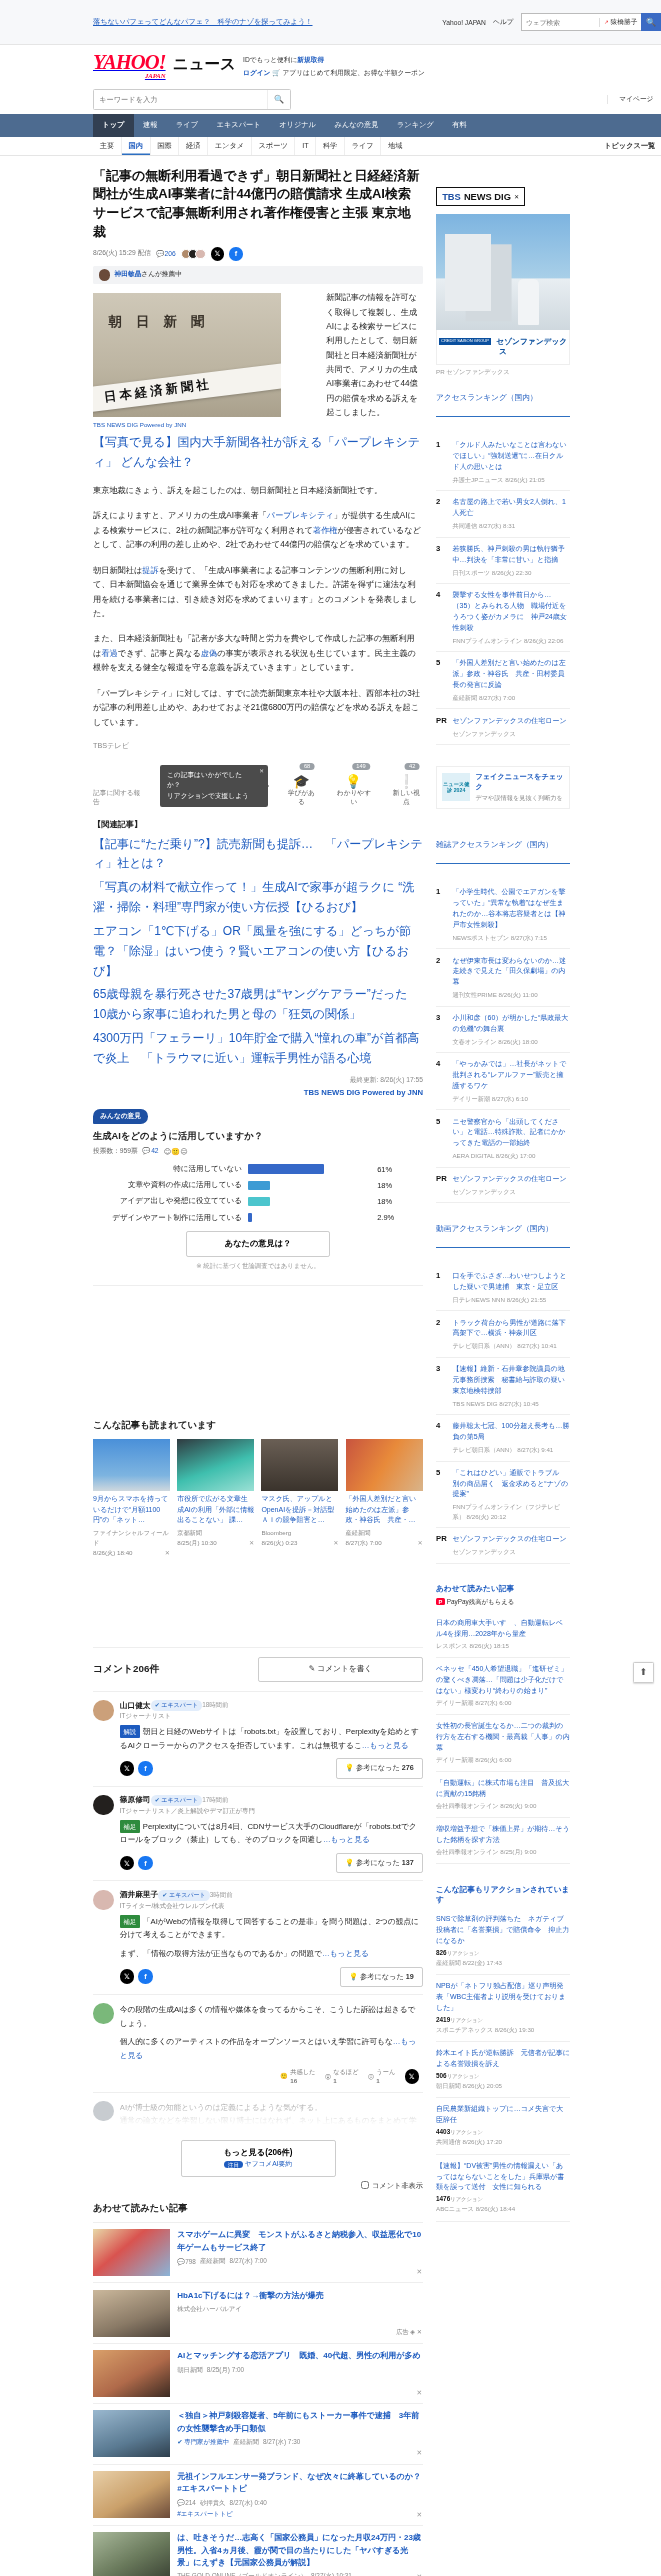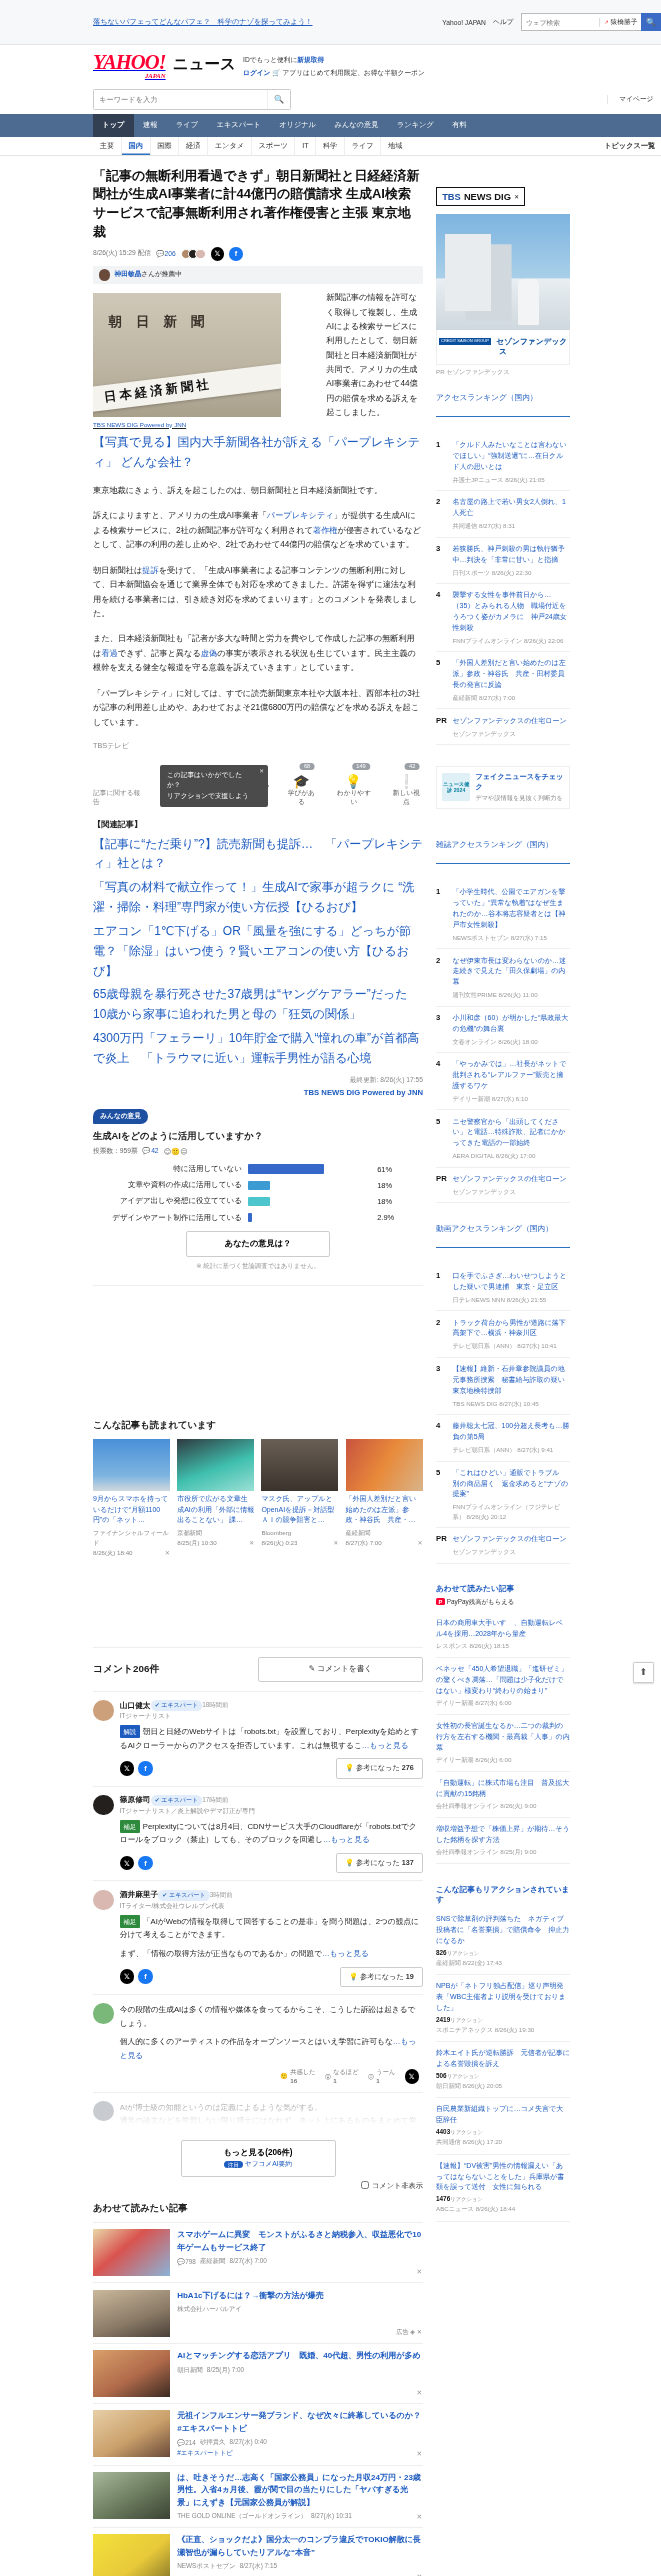--- a/index.html
+++ b/index.html
@@ -47,21 +47,21 @@
   .meta { display:flex; align-items:center; gap:5.2px; font-size:6.7px; color:#777; }
   .cmt-pill { color:#1d5bbf; }
   .avatars { display:flex; }
   .avatars span { width:10.3px; height:10.3px; border-radius:50%; border:0.5px solid #fff; margin-left:-3.1px; display:inline-block; }
   .avatars span:first-child{ margin-left:0; }
   .sicon { width:13.4px; height:13.4px; border-radius:50%; color:#fff; display:inline-flex; align-items:center; justify-content:center; font-size:7.2px; font-weight:bold; }
   .xic { background:#000; } .fic { background:#1877f2; }
   .recband { background:#f2f3f5; border-radius:1.5px; display:flex; align-items:center; gap:4.1px; padding:3.6px 6.2px; font-size:6.7px; margin:5.2px 0 7.2px; }
   .recband .rav { width:11.3px; height:11.3px; border-radius:50%; background:#6a4a3a; }
   .recband b { color:#1d5bbf; }
-  .art-img { float:left; width:224px; margin:2.1px 9.3px 3.1px 0;text-decoration:underline; }
+  .art-img { float:left; width:224px; margin:2.1px 9.3px 3.1px 0; }
   .scene { width:188px; height:124px; background:linear-gradient(180deg,#cfc8b8 0%,#bdb5a2 60%,#a9a08c 100%); position:relative; overflow:hidden;}
   .scene .s1 { position:absolute; top:19.6px; left:15.5px; font-size:13.4px; font-weight:bold; color:#3a332a; letter-spacing:5.2px;}
   .scene .s2 { position:absolute; bottom:17.5px; left:-5.2px; right:-5.2px; background:#f5f3ee; transform:rotate(-7deg); padding:4.1px 15.5px; font-size:12.4px; font-weight:bold; color:#111; letter-spacing:3.1px; box-shadow:0 1px 3.1px rgba(0,0,0,.25);}
   .caption { font-size:6.2px; color:#1d5bbf; margin-top:3.1px; }
   .p { font-size:8.2px; line-height:1.75; margin-bottom:11.3px; color:#222; }
   .p a, a.body-link { color:#1d5bbf; text-decoration:none; }
   .photo-link { font-size:12px; line-height:1.7; display:block; margin-bottom:11.3px; color:#1d5bbf; text-decoration:none; }
   .src { font-size:7.2px; color:#888; margin:3.1px 0 13.4px; }
   .report { font-size:6.7px; color:#888; text-decoration:none; }
   .reactrow { display:flex; align-items:flex-end; justify-content:flex-end; gap:13.4px; margin:5.2px 0 12.4px; }
@@ -527,20 +527,34 @@
           <div class="fmeta">
 
             <span>朝日新聞</span>
             <span>8/25(月) 7:00</span>
           </div>
 
           <span class="fx">✕</span>
         </div>
       </div>
         <div class="feed-item">
+        <div class="fthumb" style="background: linear-gradient(160deg, rgb(154, 184, 207) 0%, rgb(90, 122, 146) 60%, rgb(46, 62, 76) 100%);"></div>
+        <div class="fbody">
+          <a href="#" class="ft">＜独自＞神戸刺殺容疑者、5年前にもストーカー事件で逮捕　3年前の女性襲撃含め手口類似</a>
+          <div class="fmeta">
+
+            <span class="rec">専門家が推薦中</span>
+            <span>産経新聞</span>
+            <span>8/27(水) 7:30</span>
+          </div>
+
+          <span class="fx">✕</span>
+        </div>
+      </div>
+        <div class="feed-item">
         <div class="fthumb" style="background: linear-gradient(150deg, rgb(232, 207, 168) 0%, rgb(202, 160, 106) 55%, rgb(106, 74, 58) 100%);"></div>
         <div class="fbody">
           <a href="#" class="ft">元祖インフルエンサー発ブランド、なぜ次々に終幕しているのか？ #エキスパートトピ</a>
           <div class="fmeta">
             <span>💬<span>214</span></span>
 
             <span>砂押貴久</span>
             <span>8/27(水) 0:40</span>
           </div>
           <div class="ftag">#エキスパートトピ</div>

